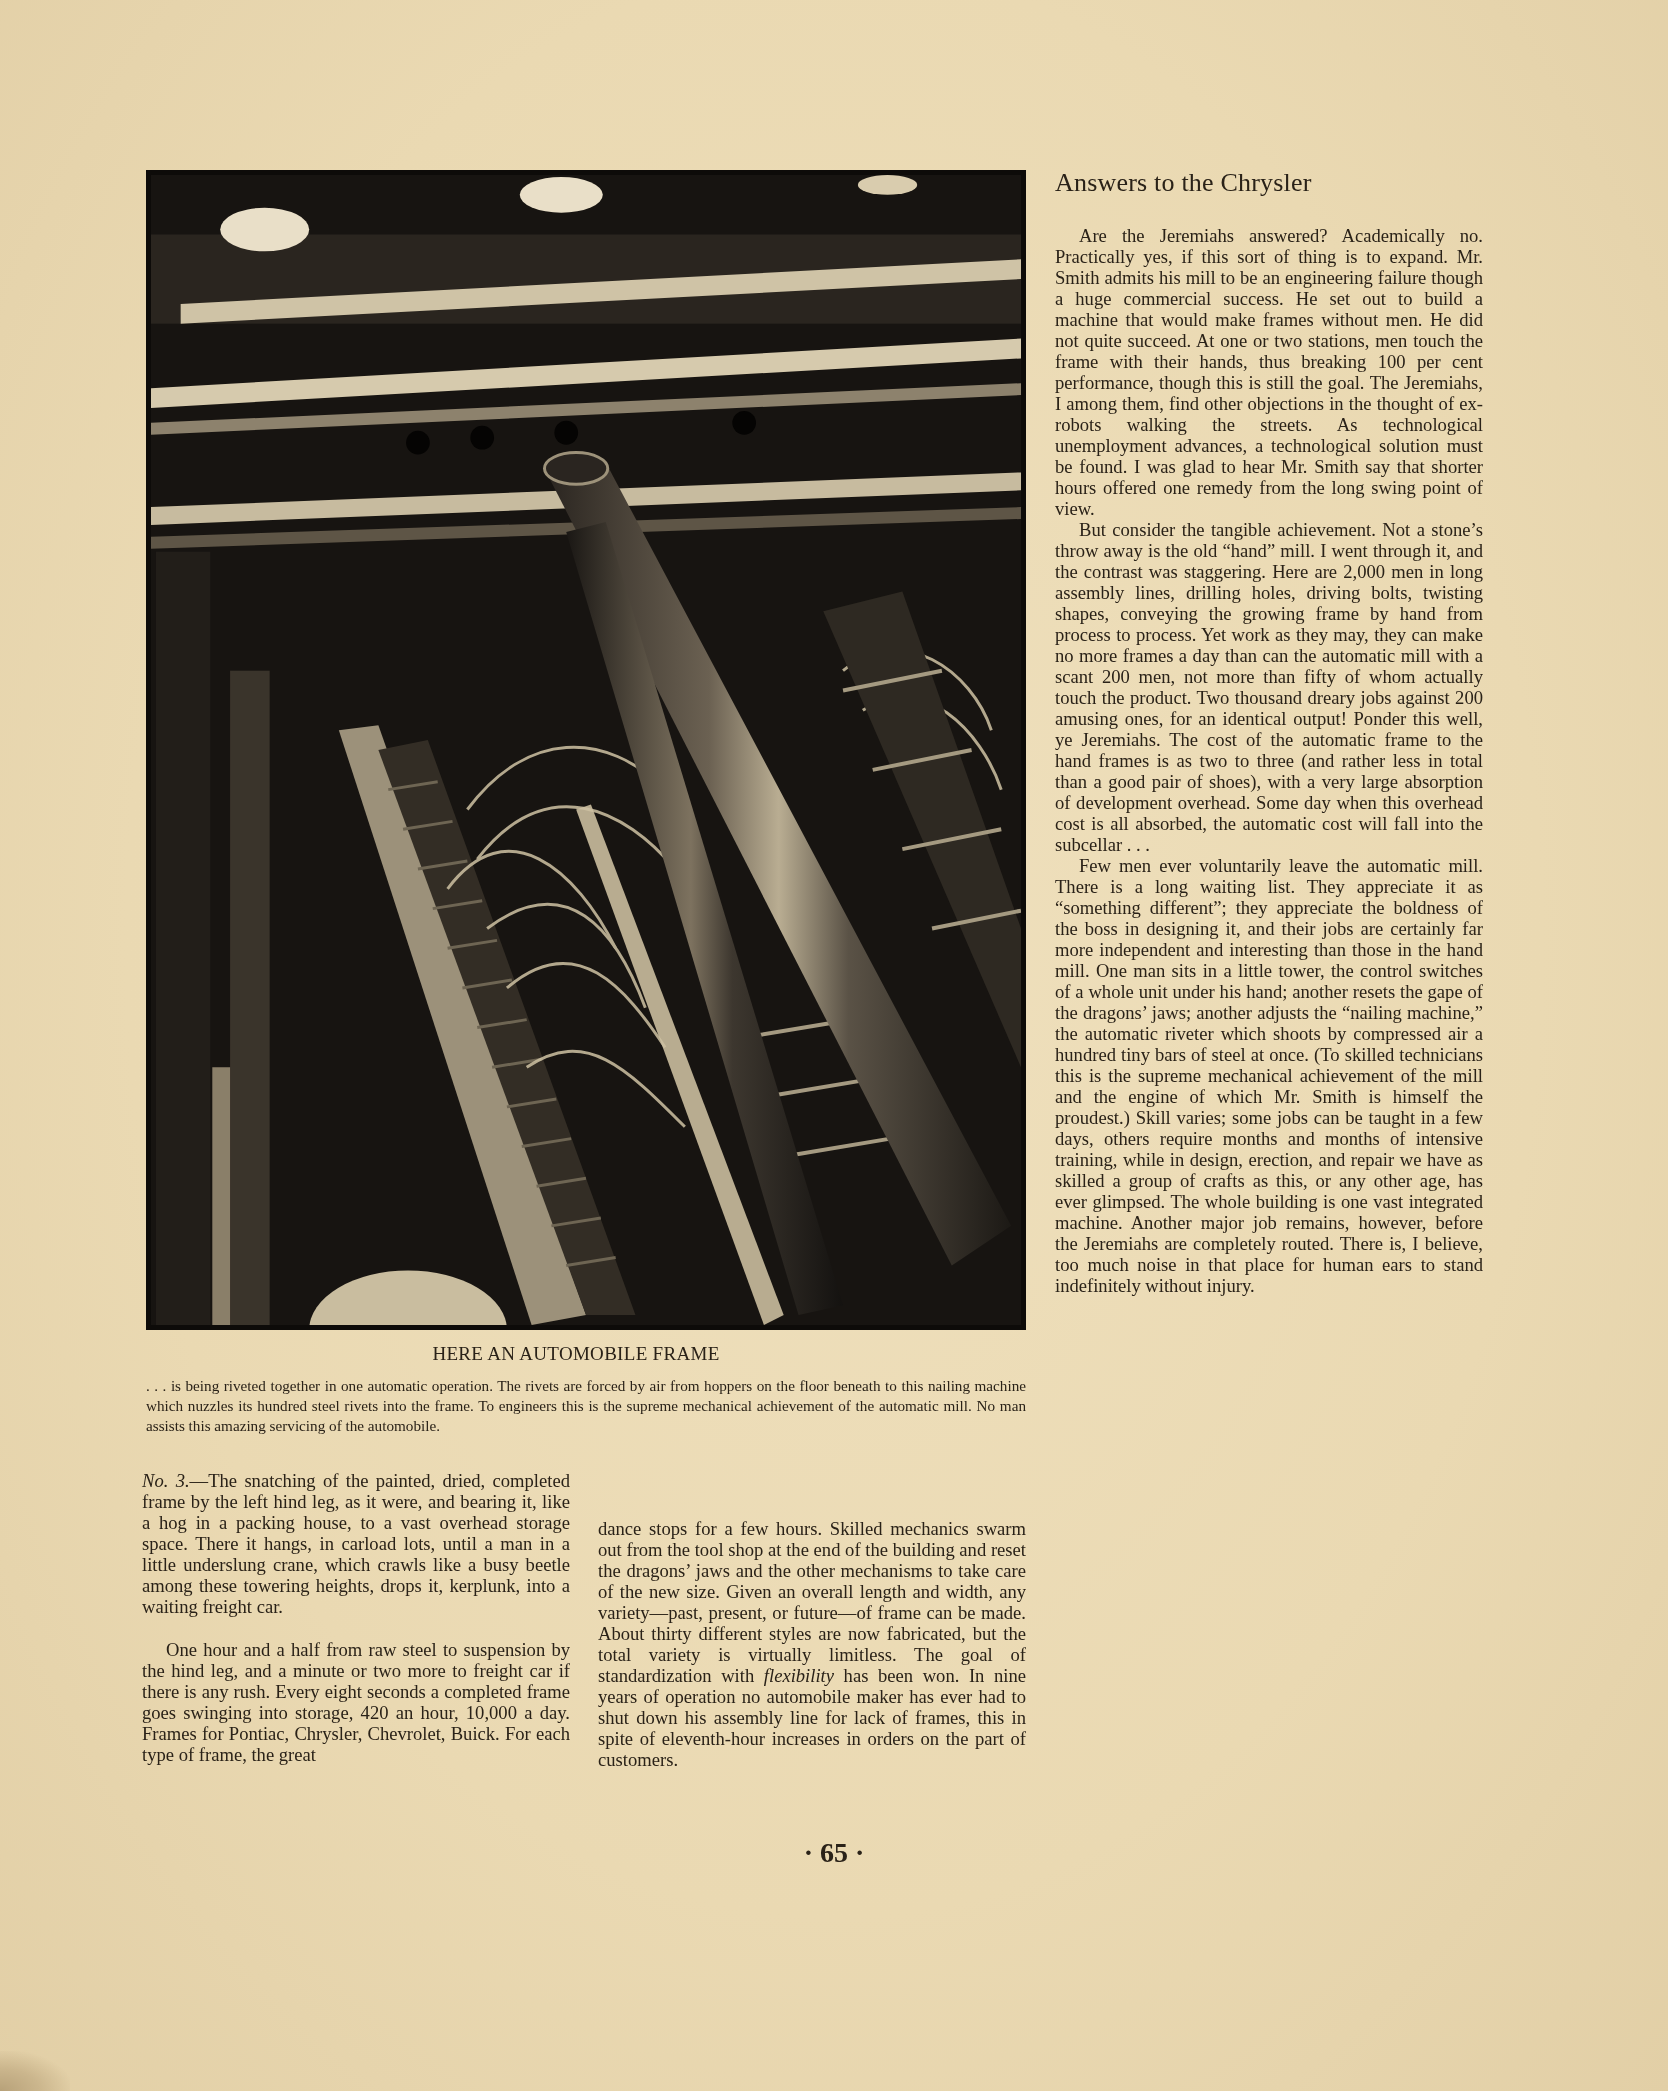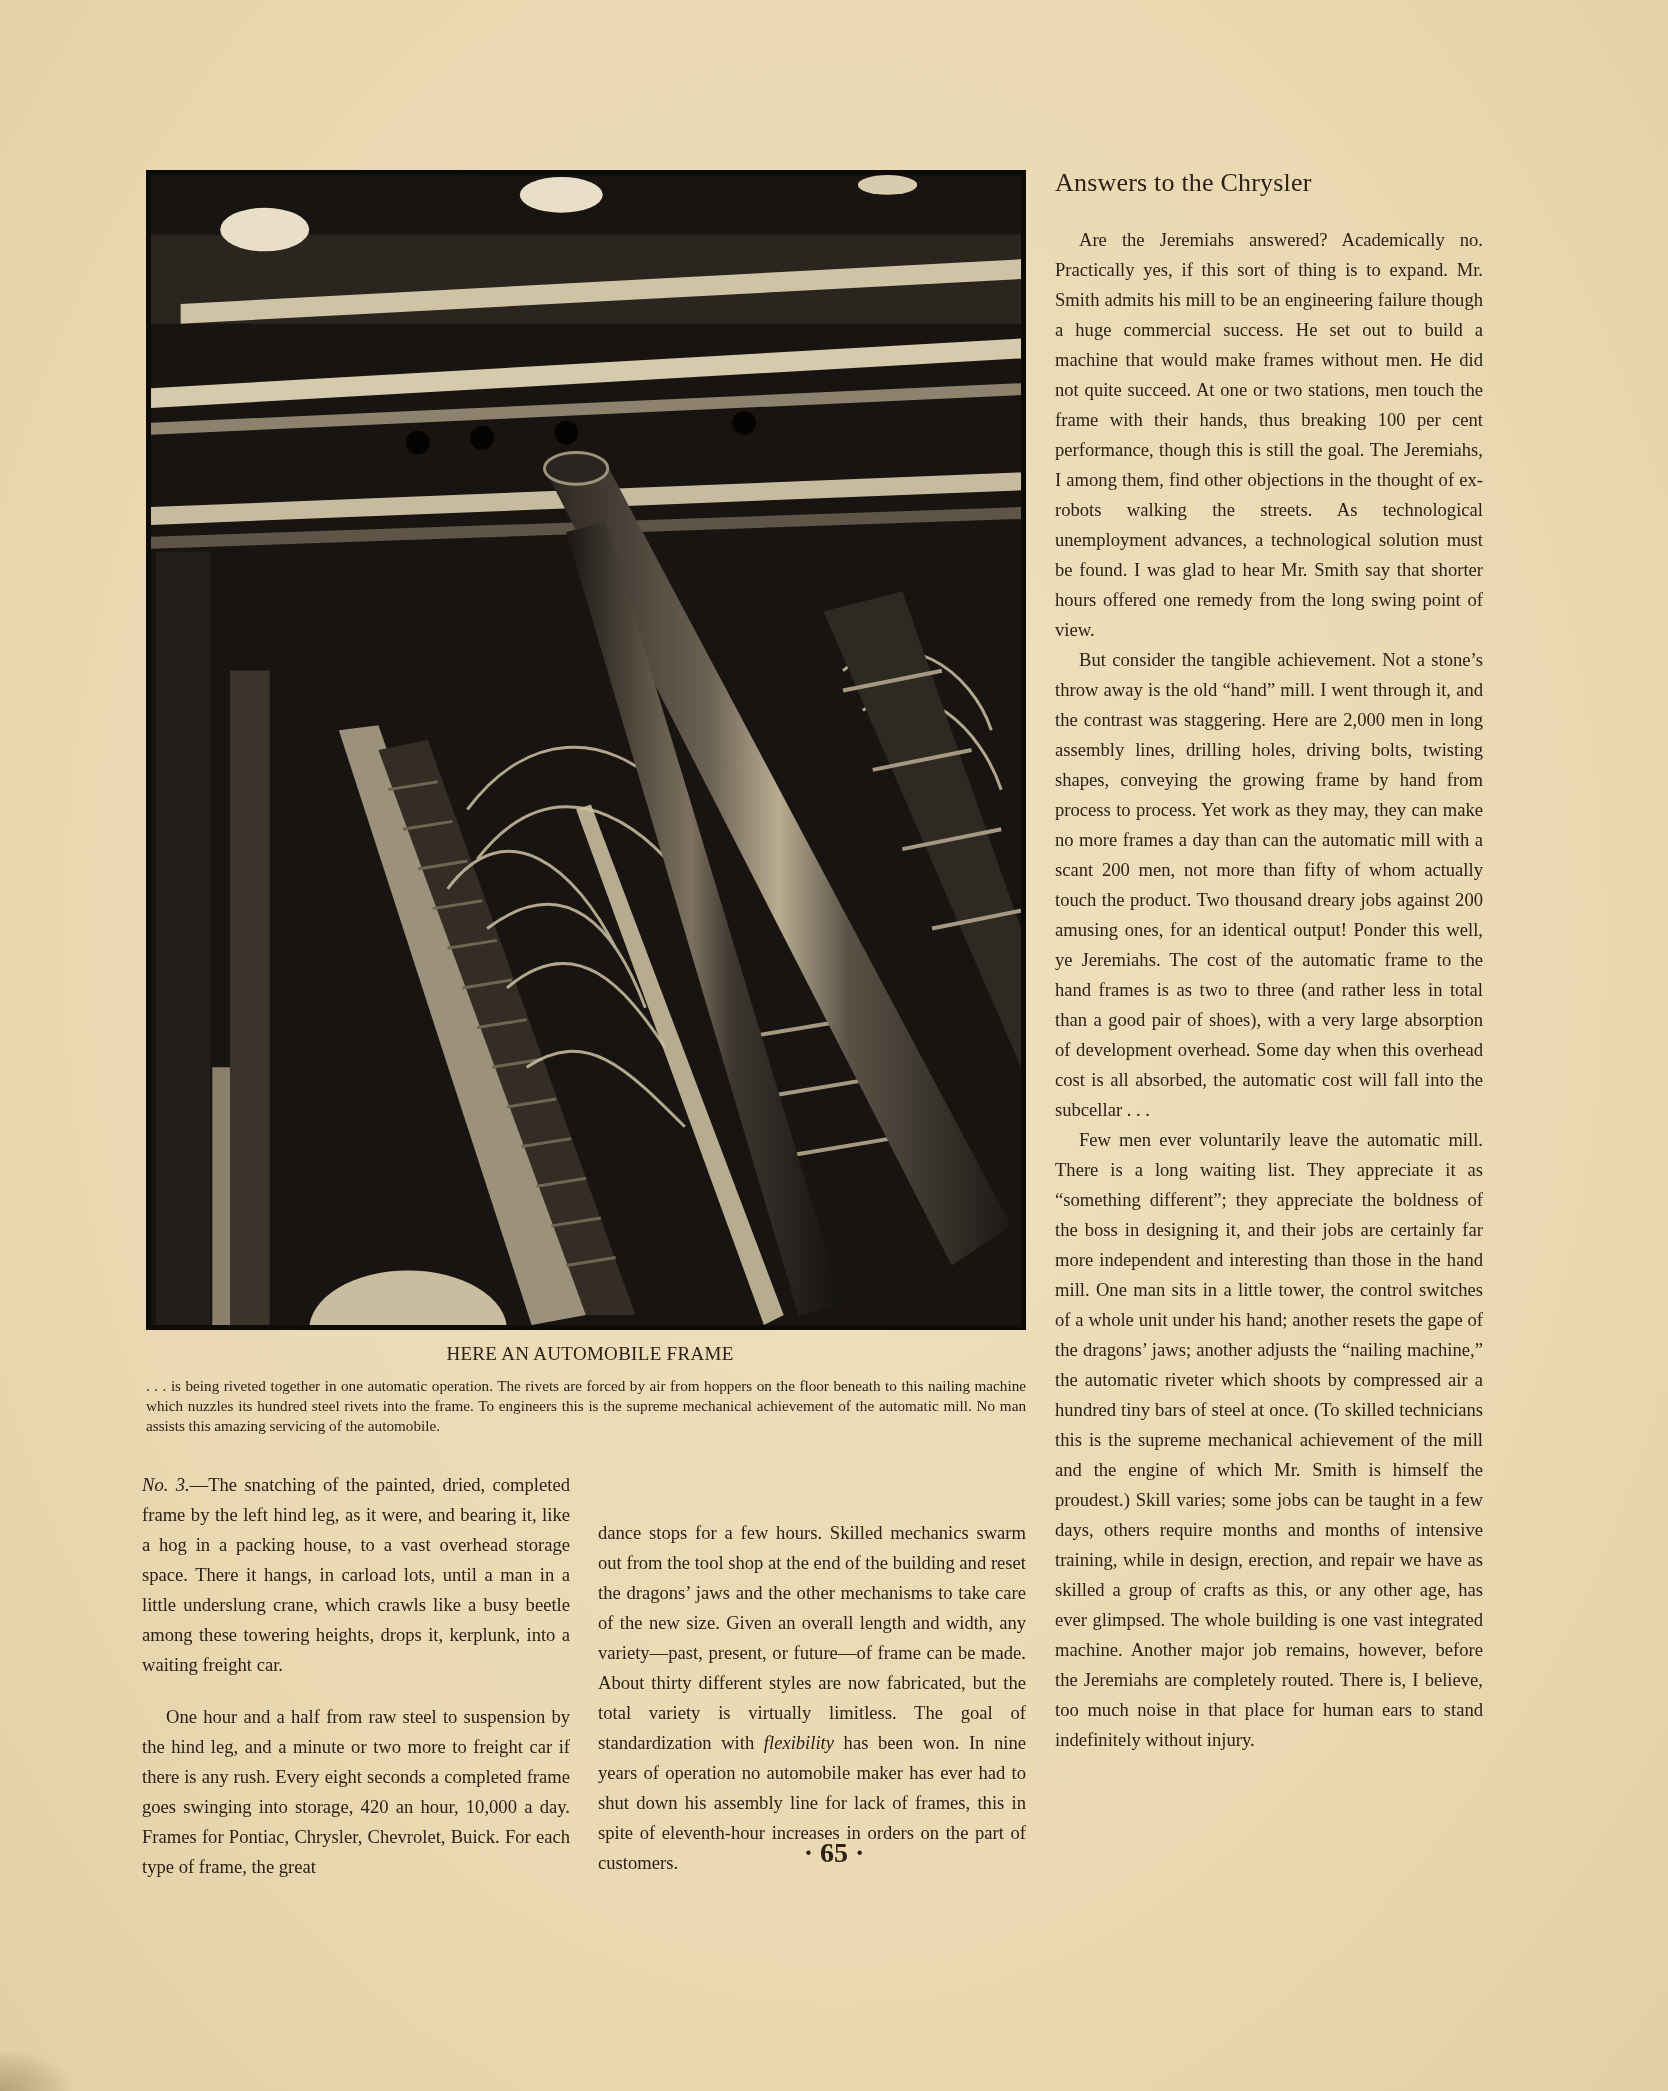--- a/index.html
+++ b/index.html
@@ -5,25 +5,25 @@
   html, body { margin:0; padding:0; }
   body { width:1668px; height:2091px; background:#e9d9b3; position:relative; overflow:hidden;
          font-family:"Liberation Serif","DejaVu Serif",serif; color:#2a2218; }
   .page { position:absolute; inset:0;
     background: radial-gradient(ellipse at 50% 45%, #efe0bd 0%, #ead9b2 60%, #e2cfa6 100%); }
   .corner { position:absolute; left:0; bottom:0; width:70px; height:40px;
     background:radial-gradient(ellipse at 0% 100%, #b7a179 0%, #cbb68d 40%, transparent 75%); }
   .photo { position:absolute; left:146px; top:170px; width:880px; height:1160px;
     background:#141210; border:5px solid #0d0b09; box-sizing:border-box; overflow:hidden; }
   .photo svg { width:100%; height:100%; display:block; }
-  .cap-title { position:absolute; left:150px; width:880px; top:1343px; text-align:center;
+  .cap-title { position:absolute; left:136px; width:880px; top:1343px; text-align:center;
     font-size:19px; letter-spacing:0.3px; }
   .cap-body { position:absolute; left:146px; width:880px; top:1376px; font-size:15.2px;
     line-height:20px; text-align:justify; }
-  .col { position:absolute; font-size:18.6px; line-height:30px; text-align:justify; hyphens:none; }
+  .col { position:absolute; font-size:18.6px; line-height:21px; text-align:justify; hyphens:none; }
   .col p { margin:0; text-indent:0; }
   .col p.ind { text-indent:24px; }
   .col1 { left:142px; top:1470px; width:428px; }
   .col2 { left:598px; top:1470px; width:428px;margin-top:48px; }
   .col3 { left:1055px; top:225px; width:428px; }
   .gap { height:22px; }
   .heading { position:absolute; left:1055px; top:168px; font-size:26px; letter-spacing:0.2px; }
   .pageno { position:absolute; left:0; width:100%; top:1837px; text-align:center; font-size:28px;font-weight:bold; }
   em { font-style:italic; }
 </style>

